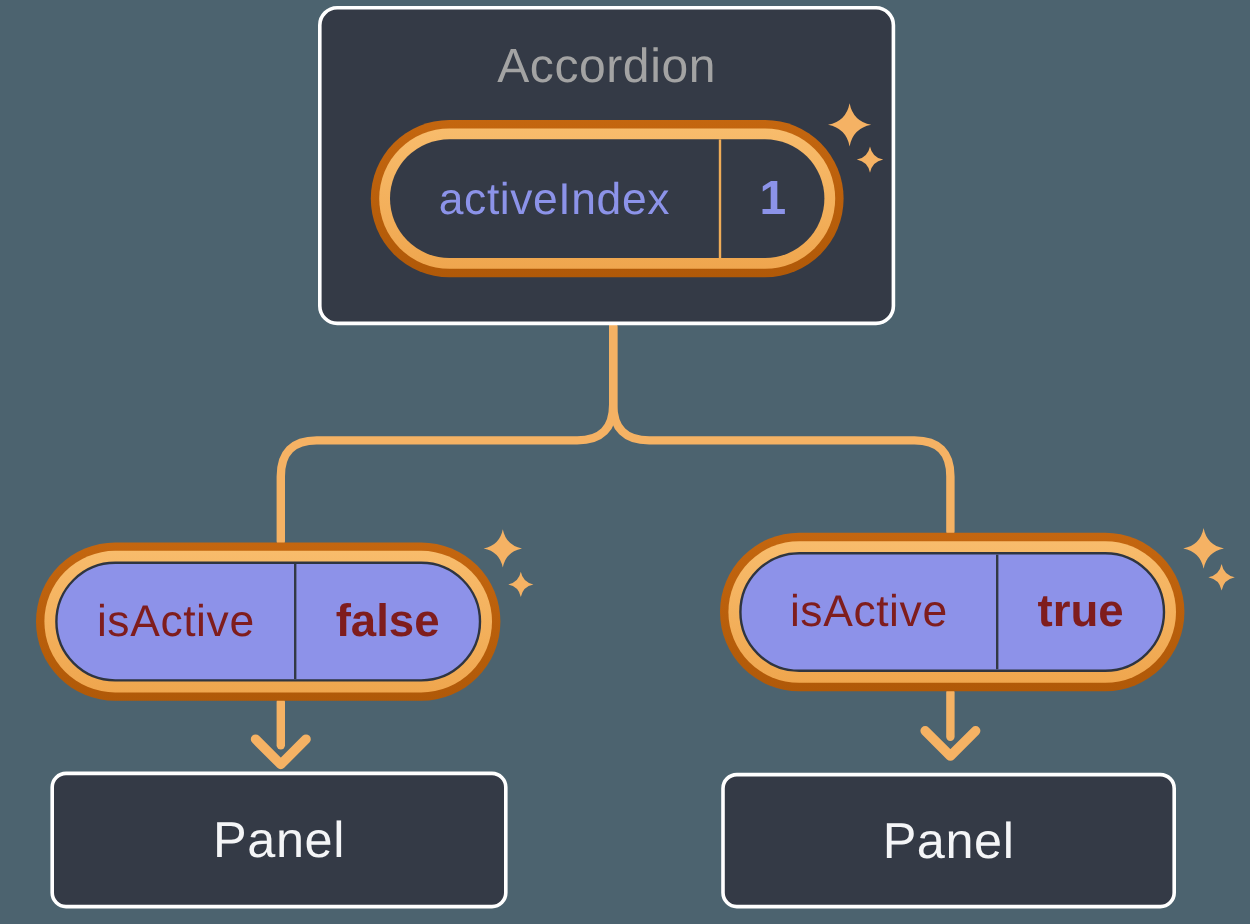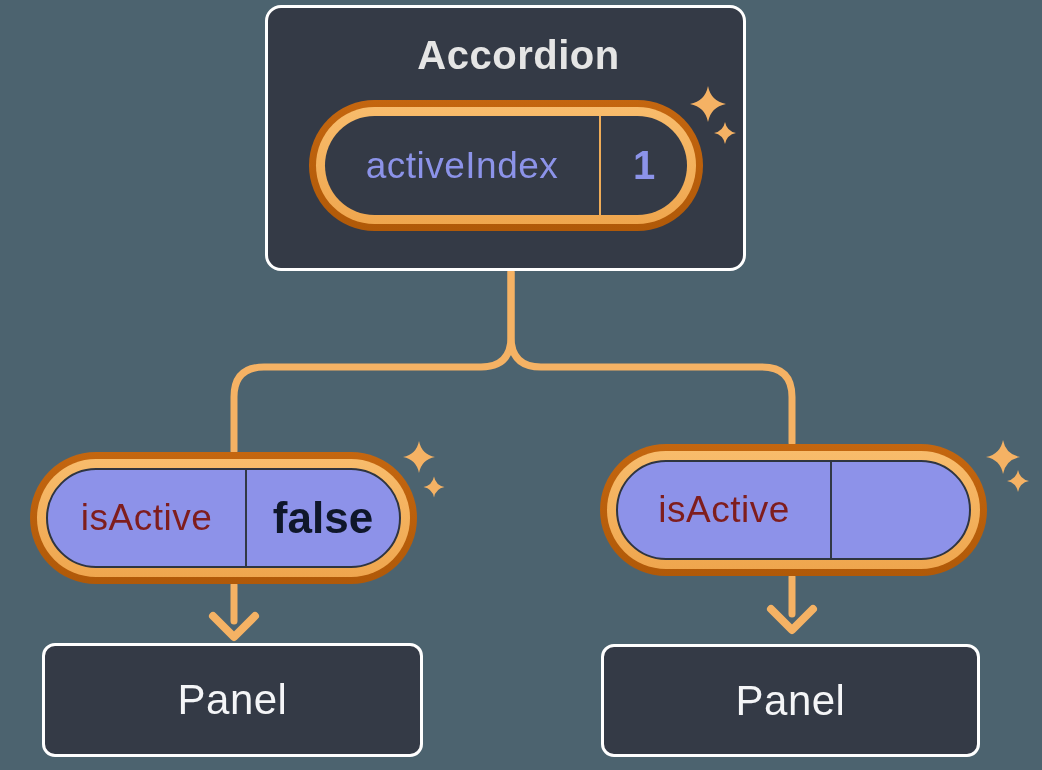--- a/index.html
+++ b/index.html
@@ -12,21 +12,21 @@
   .lines{z-index:1;}
   .sparkles{z-index:6;}
 
   .node{
     position:absolute;background:#343A46;border:3px solid #FFFFFF;
     box-sizing:border-box;z-index:2;
   }
   .accordion-box{left:265px;top:5px;width:481px;height:266px;border-radius:16px;}
   .accordion-title{
     position:absolute;top:23px;left:0;width:100%;text-align:center;
-    color:#e5e5e5;font-size:40px;font-weight:700;letter-spacing:.5px;line-height:1.2;margin-left:13px;
+    color:#a3a3a3;font-size:40px;font-weight:400;letter-spacing:.5px;line-height:1.2;
   }
   .panel-box{border-radius:13px;display:flex;align-items:center;justify-content:center;text-align:right;}
   .panel-left{left:42px;top:643px;width:381px;height:114px;}
   .panel-right{left:601px;top:644px;width:379px;height:113px;}
   .panel-label{color:#F4F5F7;font-size:42px;font-weight:500;letter-spacing:.5px;}
 
   
   .pill{
     position:absolute;border-radius:999px;z-index:4;box-sizing:border-box;
     background:linear-gradient(180deg,#C4660F 0%,#B05908 100%);
@@ -52,21 +52,21 @@
   .state-pill{left:309px;top:100px;width:394px;height:131px;z-index:3;}
   .state-pill .seg-name{width:274px;}
   .txt-purple{color:#8C93E9;font-size:37px;letter-spacing:.5px;}
   .txt-purple-bold{color:#8C93E9;font-size:40px;font-weight:700;}
 
   .prop-pill-left{left:30px;top:452px;width:387px;height:132px;}
   .prop-pill-left .seg-name{width:197px;}
   .prop-pill-right{left:600px;top:444px;width:387px;height:132px;}
   .prop-pill-right .seg-name{width:212px;}
   .txt-dark{color:#7f1d1d;font-size:37px;letter-spacing:.5px;}
-  .txt-dark-bold{color:#0f172a;font-size:44px;font-weight:700;}
+  .txt-dark-bold{color:#7f1d1d;font-size:38px;font-weight:700;}
 </style>
 </head>
 <body>
 
 <div class="stage">
 
   <svg class="layer lines" viewBox="0 0 1042 770">
     <path d="M511,272 V337 Q511,367 481,367 H264 Q234,367 234,397 V451" fill="none" stroke="#F5B264" stroke-width="7" stroke-linecap="round"></path>
     <path d="M511,272 V337 Q511,367 541,367 H762 Q792,367 792,397 V443" fill="none" stroke="#F5B264" stroke-width="7" stroke-linecap="round"></path>
     <path d="M234,585 V621" fill="none" stroke="#F5B264" stroke-width="7" stroke-linecap="round"></path>
@@ -97,20 +97,21 @@
         <div class="seg seg-grow txt-dark-bold">false</div>
       </div>
     </div>
   </div>
 
   <div class="pill prop-pill-right">
     <div class="pill-band">
       <div class="pill-core core-purple">
         <div class="seg seg-name txt-dark">isActive</div>
         <div class="vdiv vdiv-dark"></div>
+        <div class="seg seg-grow txt-dark-bold">true</div>
       </div>
     </div>
   </div>
 
   <div class="node panel-box panel-left">
     <div class="panel-label">Panel</div>
   </div>
   <div class="node panel-box panel-right">
     <div class="panel-label">Panel</div>
   </div>

